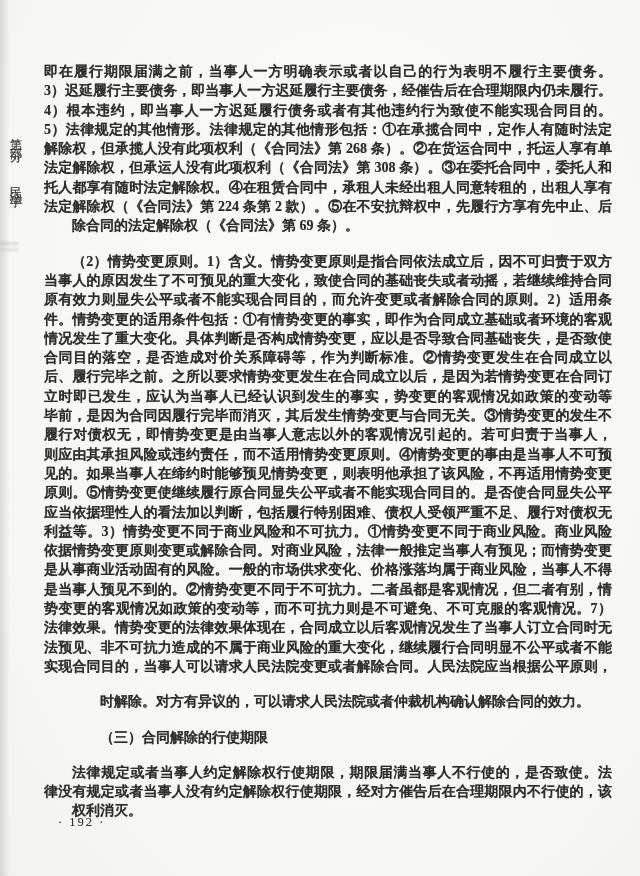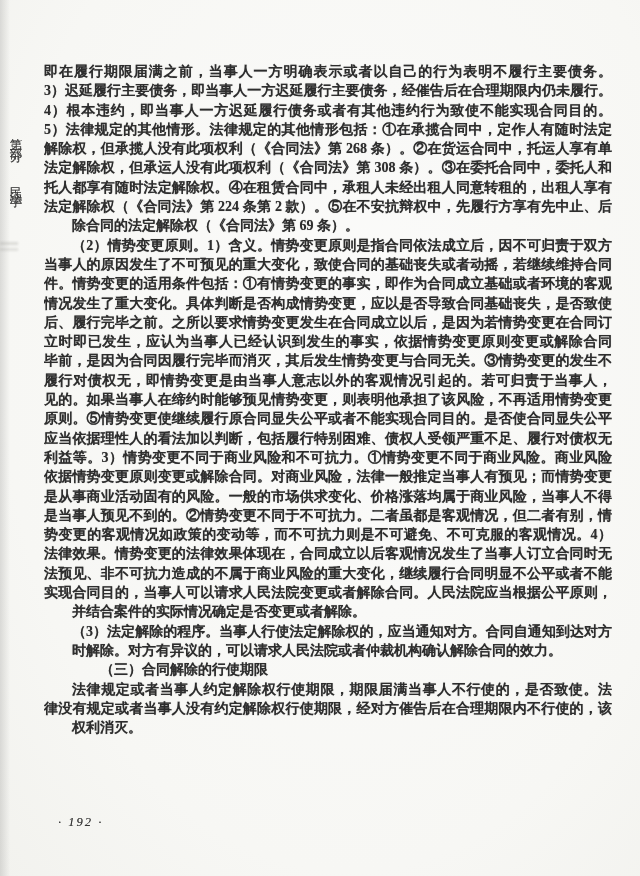--- a/index.html
+++ b/index.html
@@ -67,30 +67,30 @@
     white-space: normal;
     overflow: hidden;
     height: 19.3px;
   }
   .text-line.para-last {
     text-align-last: left;
     padding-left: 28px;
   }
   .para.indent .text-line:first-child {
     text-indent: 2em;
+    margin-top: 16px;
   }
   .page-number {
     position: absolute;
     left: 58px;
     top: 815px;
     font-size: 12.5px;
     letter-spacing: 2px;
     color: #333333;
     text-shadow: 0 0 0.6px rgba(50,50,50,0.5);
-    font-style: italic;
   }
 </style>
 </head>
 <body>
 
 <div class="page">
 
   <div class="left-edge-shadow"></div>
 
   <div class="sidebar">
@@ -108,41 +108,42 @@
         <div class="text-line">5）法律规定的其他情形。法律规定的其他情形包括：①在承揽合同中，定作人有随时法定</div>
         <div class="text-line">解除权，但承揽人没有此项权利（《合同法》第 268 条）。②在货运合同中，托运人享有单方</div>
         <div class="text-line">法定解除权，但承运人没有此项权利（《合同法》第 308 条）。③在委托合同中，委托人和受</div>
         <div class="text-line">托人都享有随时法定解除权。④在租赁合同中，承租人未经出租人同意转租的，出租人享有</div>
         <div class="text-line">法定解除权（《合同法》第 224 条第 2 款）。⑤在不安抗辩权中，先履行方享有先中止、后解</div>
         <div class="text-line para-last">除合同的法定解除权（《合同法》第 69 条）。</div>
       </div>
     <div class="para indent">
         <div class="text-line">（2）情势变更原则。1）含义。情势变更原则是指合同依法成立后，因不可归责于双方</div>
         <div class="text-line">当事人的原因发生了不可预见的重大变化，致使合同的基础丧失或者动摇，若继续维持合同</div>
+        <div class="text-line">原有效力则显失公平或者不能实现合同目的，而允许变更或者解除合同的原则。2）适用条</div>
         <div class="text-line">件。情势变更的适用条件包括：①有情势变更的事实，即作为合同成立基础或者环境的客观</div>
         <div class="text-line">情况发生了重大变化。具体判断是否构成情势变更，应以是否导致合同基础丧失，是否致使</div>
+        <div class="text-line">合同目的落空，是否造成对价关系障碍等，作为判断标准。②情势变更发生在合同成立以</div>
         <div class="text-line">后、履行完毕之前。之所以要求情势变更发生在合同成立以后，是因为若情势变更在合同订</div>
-        <div class="text-line">立时即已发生，应认为当事人已经认识到发生的事实，依据情势变更原则变更或解除合同</div>
+        <div class="text-line">立时即已发生，应认为当事人已经认识到发生的事实，势变更的客观情况如政策的变动等</div>
         <div class="text-line">毕前，是因为合同因履行完毕而消灭，其后发生情势变更与合同无关。③情势变更的发生不</div>
         <div class="text-line">履行对债权无，即情势变更是由当事人意志以外的客观情况引起的。若可归责于当事人，</div>
+        <div class="text-line">则应由其承担风险或违约责任，而不适用情势变更原则。④情势变更的事由是当事人不可预</div>
         <div class="text-line">见的。如果当事人在缔约时能够预见情势变更，则表明他承担了该风险，不再适用情势变更</div>
         <div class="text-line">原则。⑤情势变更使继续履行原合同显失公平或者不能实现合同目的。是否使合同显失公平</div>
         <div class="text-line">应当依据理性人的看法加以判断，包括履行特别困难、债权人受领严重不足、履行对债权无</div>
         <div class="text-line">利益等。3）情势变更不同于商业风险和不可抗力。①情势变更不同于商业风险。商业风险</div>
         <div class="text-line">依据情势变更原则变更或解除合同。对商业风险，法律一般推定当事人有预见；而情势变更</div>
         <div class="text-line">是从事商业活动固有的风险。一般的市场供求变化、价格涨落均属于商业风险，当事人不得</div>
         <div class="text-line">是当事人预见不到的。②情势变更不同于不可抗力。二者虽都是客观情况，但二者有别，情</div>
-        <div class="text-line">势变更的客观情况如政策的变动等，而不可抗力则是不可避免、不可克服的客观情况。4）</div>
+        <div class="text-line">势变更的客观情况如政策的变动等，而不可抗力则是不可避免、不可克服的客观情况。7）</div>
         <div class="text-line">法律效果。情势变更的法律效果体现在，合同成立以后客观情况发生了当事人订立合同时无</div>
         <div class="text-line">法预见、非不可抗力造成的不属于商业风险的重大变化，继续履行合同明显不公平或者不能</div>
         <div class="text-line">实现合同目的，当事人可以请求人民法院变更或者解除合同。人民法院应当根据公平原则，</div>
-        <div class="text-line para-last">并结合案件的实际情况确定是否变更或者解除。</div>
       </div>
     <div class="para indent">
-        <div class="text-line">（3）法定解除的程序。当事人行使法定解除权的，应当通知对方。合同自通知到达对方</div>
         <div class="text-line para-last">时解除。对方有异议的，可以请求人民法院或者仲裁机构确认解除合同的效力。</div>
       </div>
     <div class="para indent">
         <div class="text-line para-last">（三）合同解除的行使期限</div>
       </div>
     <div class="para indent">
         <div class="text-line">法律规定或者当事人约定解除权行使期限，期限届满当事人不行使的，是否致使。法</div>
         <div class="text-line">律没有规定或者当事人没有约定解除权行使期限，经对方催告后在合理期限内不行使的，该</div>
         <div class="text-line para-last">权利消灭。</div>
       </div>

